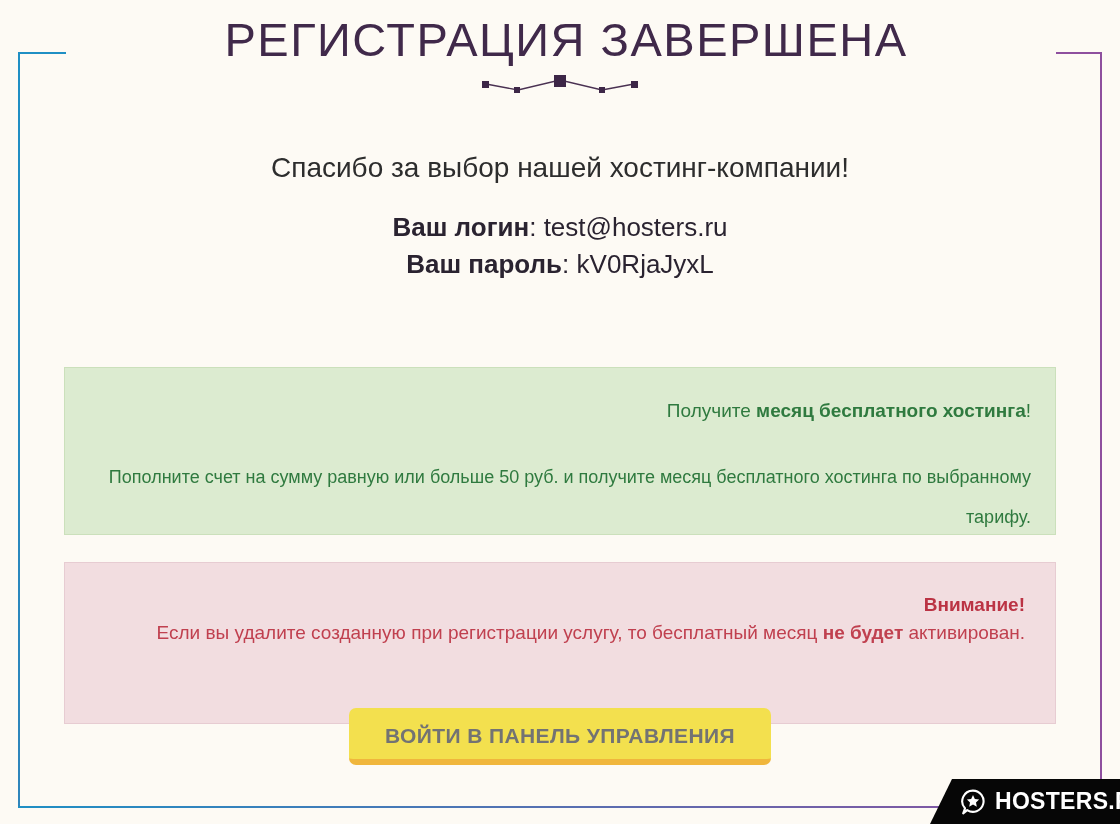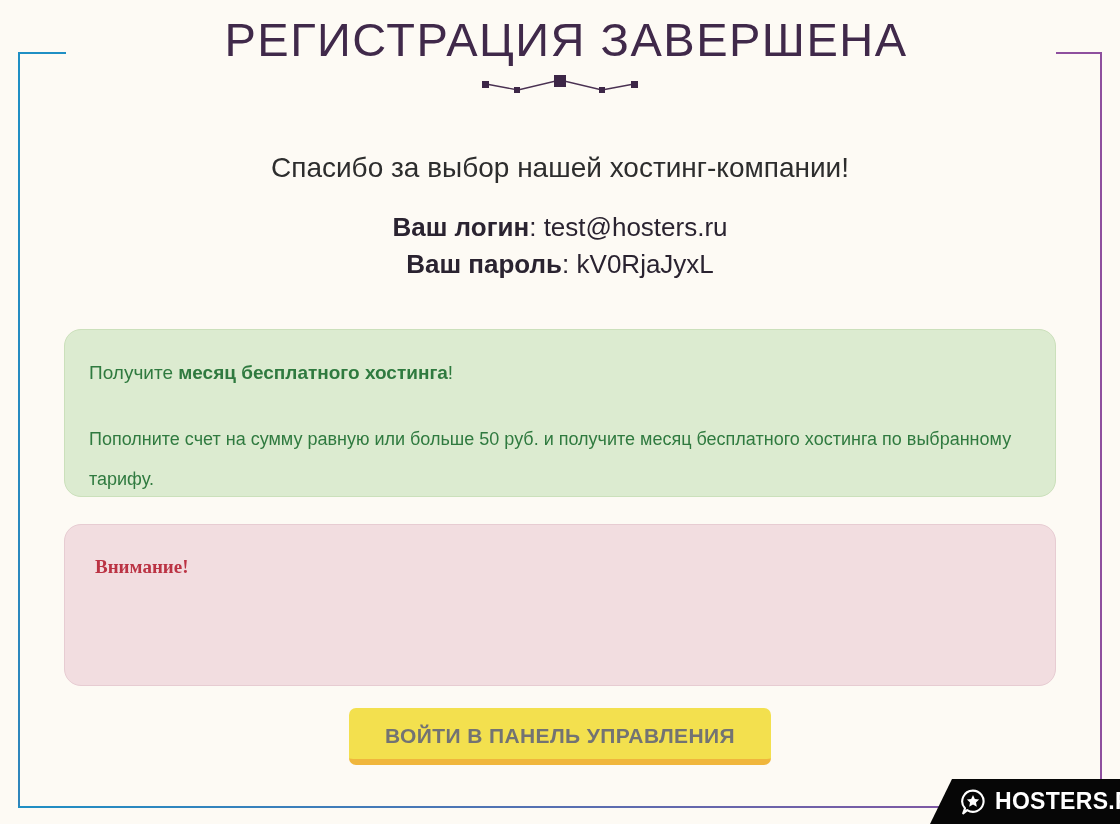--- a/index.html
+++ b/index.html
@@ -109,22 +109,23 @@
   }
   .cred-line .cred-label { font-weight: bold; }
   .cred-line .cred-value { font-weight: normal; }
 
   
   .notice {
     position: absolute;
     left: 64px;
     width: 992px;
     box-sizing: border-box;
-    border-radius: 17px;
-    text-align: left;
+    border-radius: 0;
+    text-align: right;
+    margin-top: 38px;
   }
   #notice-promo {
     top: 329px;
     height: 168px;
     background: #dcebd0;
     border: 1px solid #cbe0bb;
     color: #2f7a3f;
     padding: 30px 24px 0;
   }
   #notice-promo .promo-head {
@@ -138,21 +139,20 @@
     line-height: 40px;
   }
 
   #notice-warning {
     top: 524px;
     height: 162px;
     background: #f2dde0;
     border: 1px solid #e7ccd2;
     color: #c0404f;
     padding: 28px 30px 12px;
-    font-family: Liberation Serif, serif;
   }
   #notice-warning .warn-head {
     font-size: 19px;
     line-height: 27px;
     font-weight: bold;
     color: #bb3344;
   }
   #notice-warning .warn-body {
     font-size: 19px;
     line-height: 29px;
@@ -247,20 +247,23 @@
 
   <div class="notice" id="notice-promo">
     <div class="promo-head">
       <span>Получите </span><b>месяц бесплатного хостинга</b><span>!</span>
     </div>
     <div class="promo-body">Пополните счет на сумму равную или больше 50 руб. и получите месяц бесплатного хостинга по выбранному тарифу.</div>
   </div>
 
   <div class="notice" id="notice-warning">
     <div class="warn-head">Внимание!</div>
+    <div class="warn-body">
+      <span>Если вы удалите созданную при регистрации услугу, то бесплатный месяц </span><b>не будет</b><span> активирован.</span>
+    </div>
   </div>
 
   <div id="cta-wrap">
     <button id="cta-button">ВОЙТИ В ПАНЕЛЬ УПРАВЛЕНИЯ</button>
   </div>
 
   <div id="logo-badge">
     <svg id="logo-mark" width="26" height="26" viewBox="0 0 26 26">
       <path d="M13 1.6 A10.6 10.6 0 1 1 7.2 21.1 L3.2 24.4 L5.0 19.3 A10.6 10.6 0 0 1 13 1.6 Z" fill="none" stroke="#ffffff" stroke-width="2.1" stroke-linejoin="round"></path>
       <polygon points="13,6.1 14.85,10.0 19.1,10.5 16.0,13.45 16.8,17.7 13,15.6 9.2,17.7 10.0,13.45 6.9,10.5 11.15,10.0" fill="#ffffff"></polygon>

